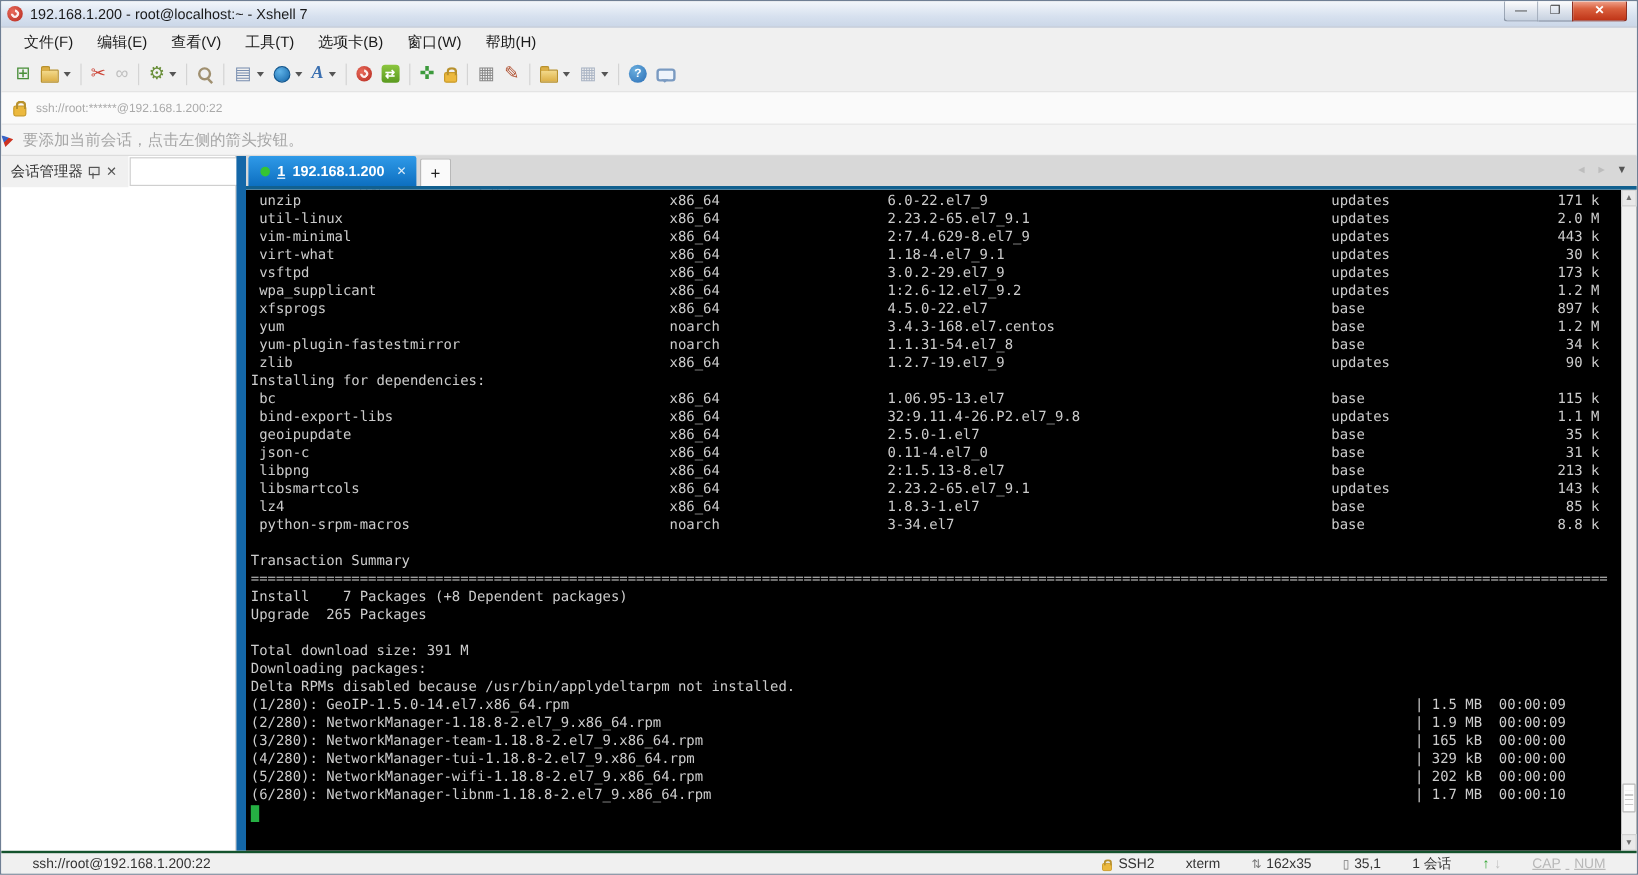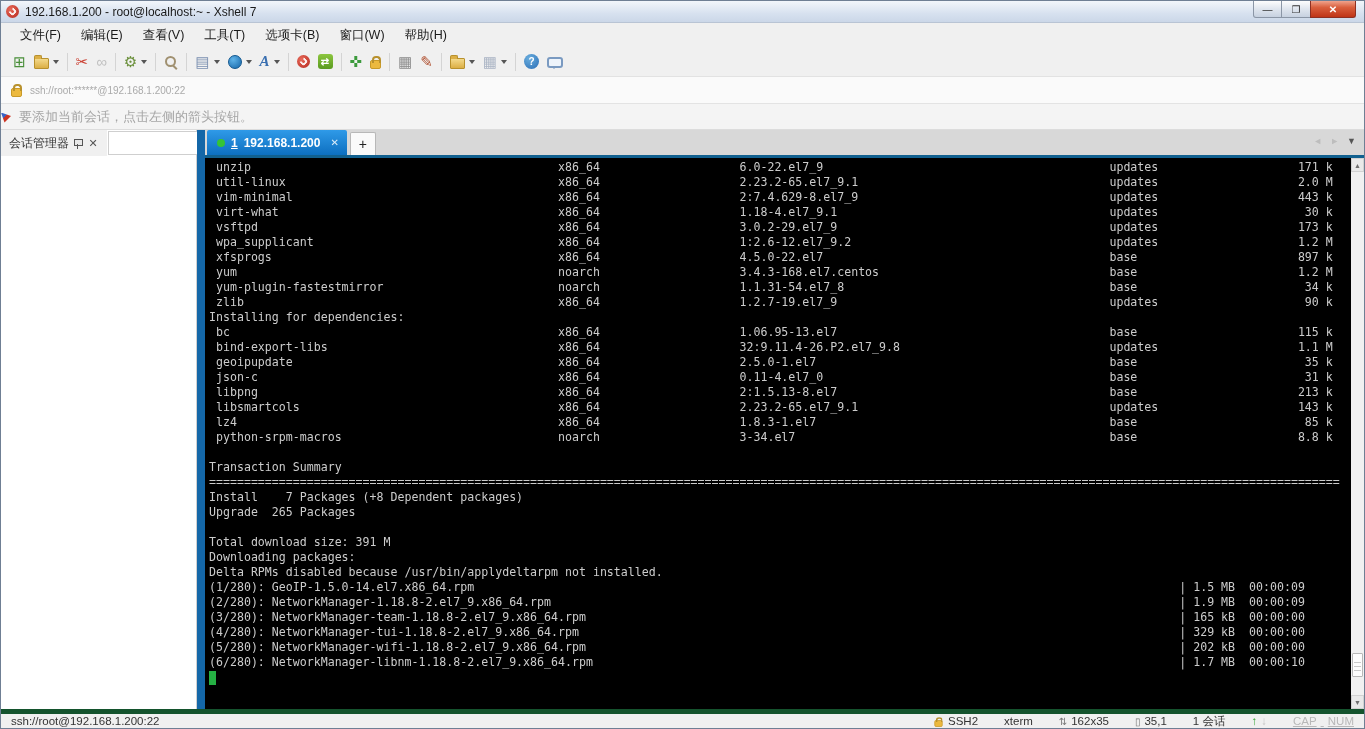--- a/index.html
+++ b/index.html
@@ -144,21 +144,21 @@
   .sb-arrow { height: 14px; flex: none; display: flex; align-items: center; justify-content: center;
               font-size: 7px; color: #6f6f6f; background: #e9e9e9; border: 1px solid #d2d2d2; }
   .sb-track { flex: 1; position: relative; }
   .sb-thumb { position: absolute; left: 1px; right: 1px; bottom: 18px; height: 24px; background: #fdfdfd;
               border: 1px solid #b8b8b8; border-radius: 1px;
               background-image: repeating-linear-gradient(#fdfdfd 0 3px, #c9c9c9 3px 4px);
               background-size: 7px 12px; background-position: center; background-repeat: no-repeat; }
 
   
   .statusbar { height: 19px; flex: none; display: flex; align-items: center; background: #f0f0f0;
-               border-top: 5px solid #14532d; padding: 0 10px; font-size: 11.5px; color: #333; }
+               border-top: 2px solid #14532d; padding: 0 26px; font-size: 11.5px; color: #333; }
   .sb-left { flex: 1; }
   .sb-item { display: flex; align-items: center; gap: 4px; margin-left: 26px; }
   .mini { transform: scale(.75); transform-origin: center; }
   .sb-dim { color: #b8b8b8; text-decoration: underline; }
   .arrow-up { color: #2ea52e; font-weight: bold; }
   .arrow-down { color: #c2c2c2; font-weight: bold; }
   .sb-glyph { color: #777; font-size: 10px; }
 </style>
 </head>
 <body>

